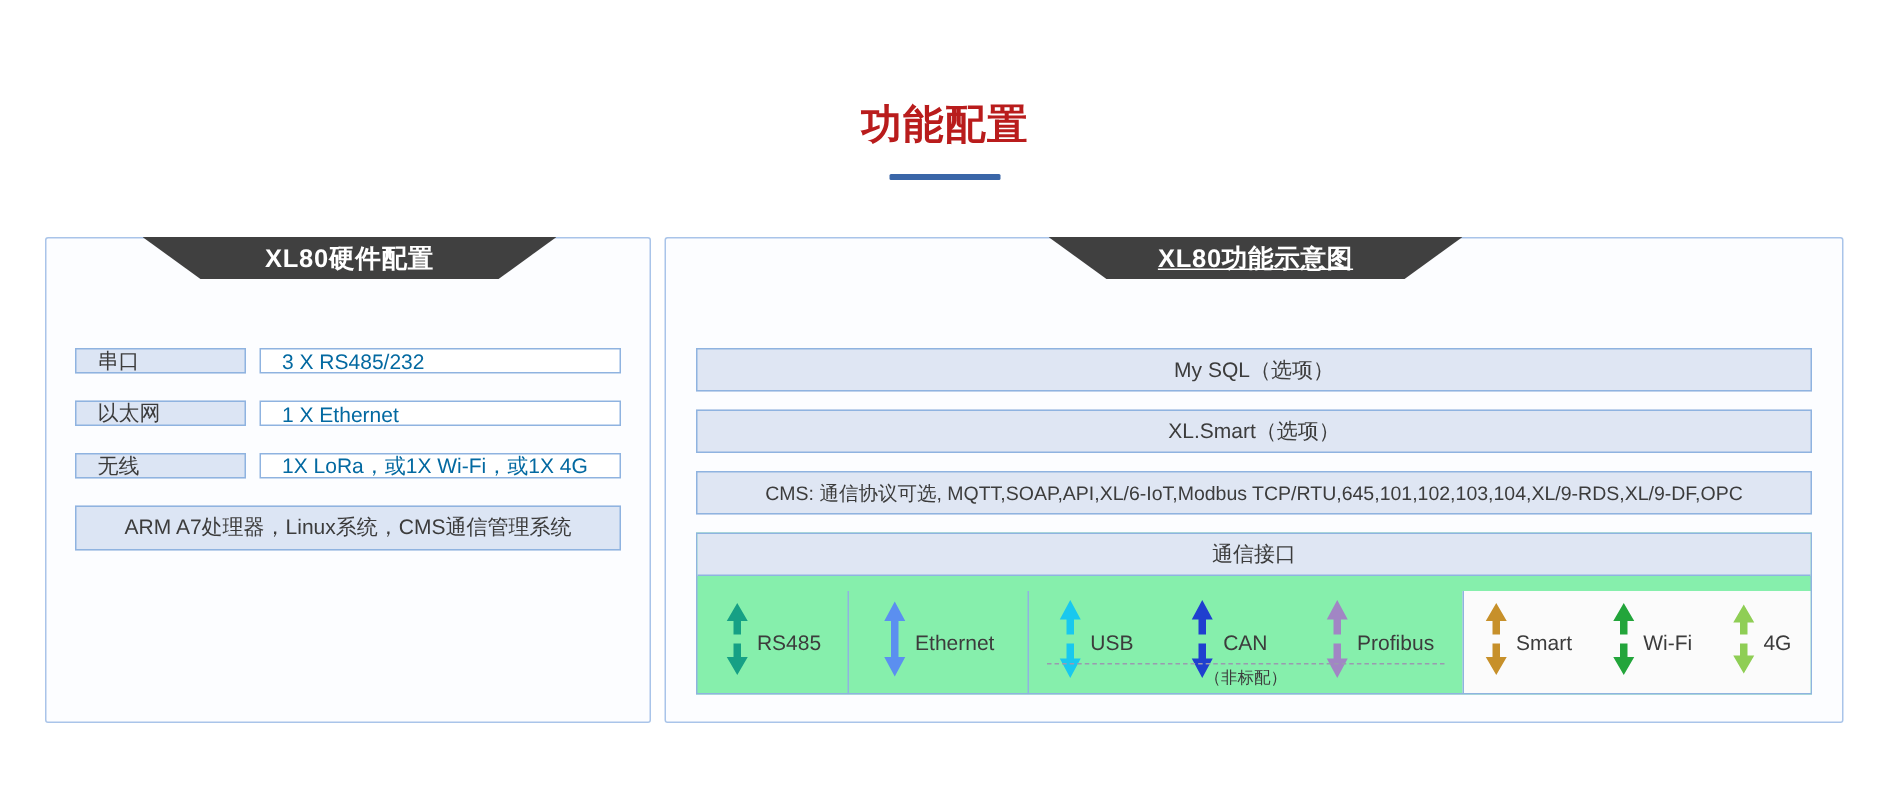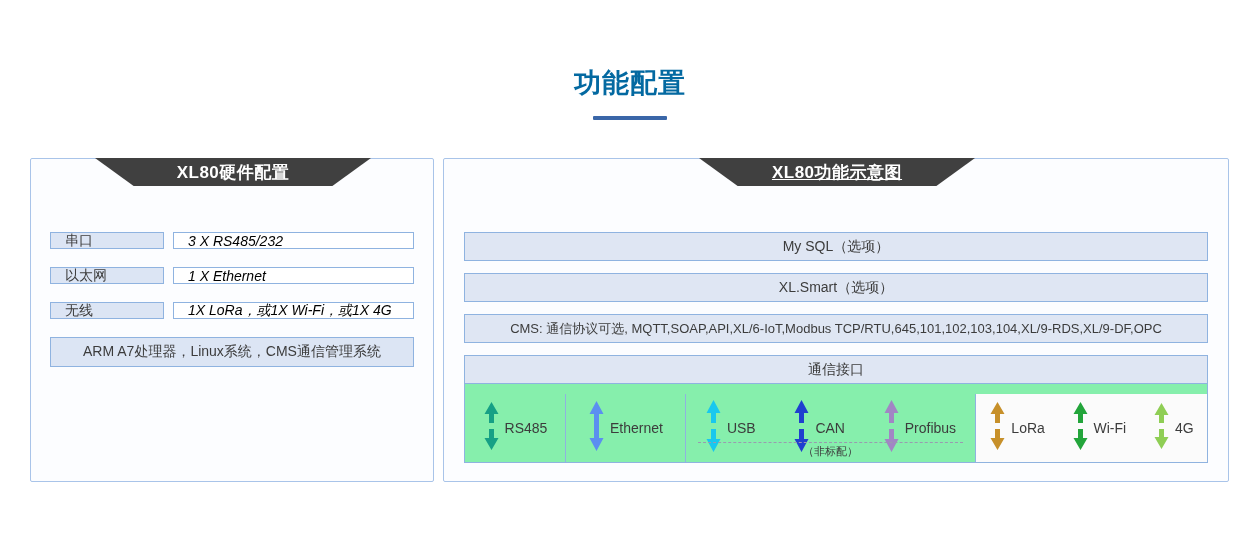--- a/index.html
+++ b/index.html
@@ -21,21 +21,21 @@
     position: absolute;
     top: 66px;
     left: 0;
     width: 100%;
     text-align: center;
   }
   .page-title {
     font-size: 27px;
     font-weight: bold;
     letter-spacing: 1px;
-    color: #0369a1;
+    color: #b91c1c;
     line-height: 34px;
   }
   .title-rule {
     width: 74px;
     height: 4px;
     background: #3a66a8;
     margin: 16px auto 0 auto;
     border-radius: 1px;
   }
 
@@ -112,22 +112,21 @@
   .hw-value {
     flex: 1;
     margin-left: 9px;
     border: 1px solid #8fb3e0;
     background: #ffffff;
     box-sizing: border-box;
     display: flex;
     align-items: center;
     padding-left: 14px;
     font-size: 14px;
-    color: #000000;
-    font-style: italic;
+    color: #0369a1;
   }
   .hw-full {
     height: 30px;
     border: 1px solid #8fb3e0;
     background: #dce5f4;
     box-sizing: border-box;
     display: flex;
     align-items: center;
     justify-content: center;
     font-size: 14px;
@@ -324,21 +323,21 @@
         </div>
 
         <div class="comm-group" id="group-wireless">
           <div class="iface">
             <span class="dbl-arrow">
               <svg width="17" height="50" viewBox="0 0 17 50" aria-hidden="true">
                 <path d="M8.5 1 L15.5 13 L11 13 L11 22 L6 22 L6 13 L1.5 13 Z" fill="#c7902a"></path>
                 <path d="M8.5 49 L1.5 37 L6 37 L6 28 L11 28 L11 37 L15.5 37 Z" fill="#c7902a"></path>
               </svg>
             </span>
-            <span class="iface-label">LoRa</span>
+            <span class="iface-label">Smart</span>
           </div>
           <div class="iface">
             <span class="dbl-arrow">
               <svg width="17" height="50" viewBox="0 0 17 50" aria-hidden="true">
                 <path d="M8.5 1 L15.5 13 L11 13 L11 22 L6 22 L6 13 L1.5 13 Z" fill="#23a53b"></path>
                 <path d="M8.5 49 L1.5 37 L6 37 L6 28 L11 28 L11 37 L15.5 37 Z" fill="#23a53b"></path>
               </svg>
             </span>
             <span class="iface-label">Wi-Fi</span>
           </div>

